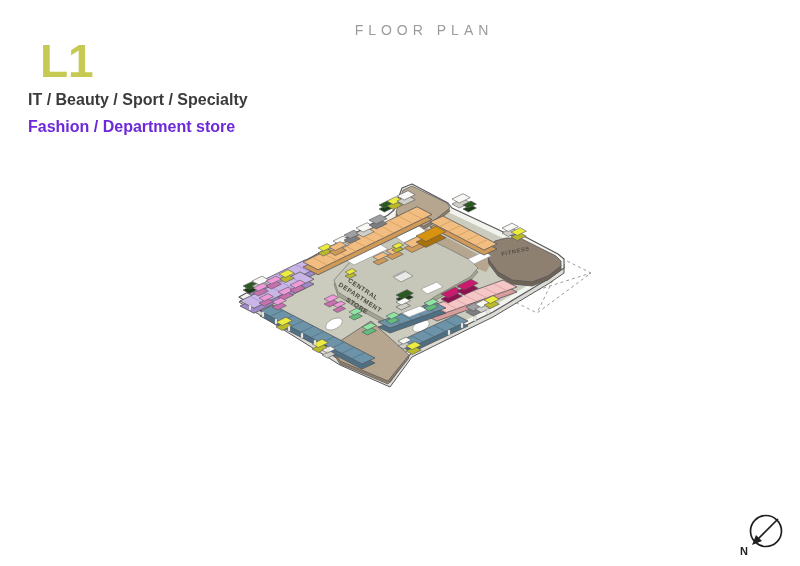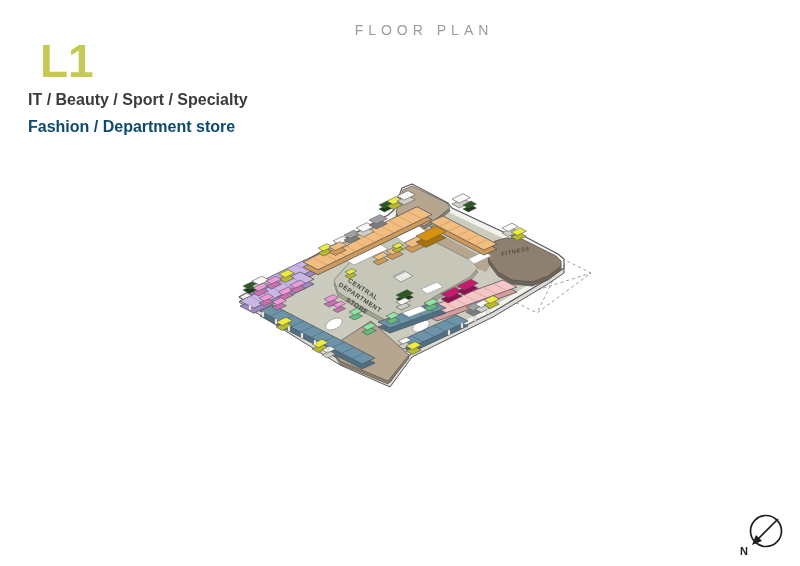--- a/index.html
+++ b/index.html
@@ -13,21 +13,21 @@
   svg{position:absolute;left:0;top:0;}
   text{font-family:"Liberation Sans",sans-serif;}
 </style>
 </head>
 <body>
 
 <div class="page">
   <div class="floor-title" style="color: rgb(155, 155, 155);">FLOOR PLAN</div>
   <div class="level" style="color: rgb(198, 202, 82); margin-left: 12px;">L1</div>
   <div class="cat1" style="color: rgb(59, 59, 59);">IT / Beauty / Sport / Specialty</div>
-  <div class="cat2" style="color: #0c4a6e;">Fashion / Department store</div>
+  <div class="cat2" style="color: #6d28d9;">Fashion / Department store</div>
 
   <svg width="800" height="566" viewBox="0 0 800 566">
     <g id="gen-layer">
         <polygon points="509,299 563,259 591,273 537,313" fill="none" stroke="#8f8f8f" stroke-width="0.9" stroke-dasharray="3 3" stroke-linejoin="round"></polygon>
         <line x1="509" y1="299" x2="591" y2="273" stroke="#8f8f8f" stroke-width="0.9" stroke-dasharray="3 3"></line>
         <line x1="563" y1="259" x2="537" y2="313" stroke="#8f8f8f" stroke-width="0.9" stroke-dasharray="3 3"></line>
         <polygon points="239,302 388,220 394,215 402,193 412,189 448,208 452,213 512,241 518,238 558,259 564,264 564,273 548,284 533,293 493,317 438,344 412,357 390,387 340,365" fill="#dcdcd4" stroke="#56565a" stroke-width="1" stroke-linejoin="round"></polygon>
         <polygon points="239,297 388,215 394,210 402,188 412,184 448,203 452,208 512,236 518,233 558,254 564,259 564,268 548,279 533,288 493,312 438,339 412,352 390,382 340,360" fill="#f3f3ee" stroke="#56565a" stroke-width="1.1" stroke-linejoin="round"></polygon>
         <polygon points="252,297 390,221 396,215 404,194 412,190 444,207 448,212 509,241 516,239 552,258 558,262 558,266 545,275 530,284 490,308 436,335 409,349 388,377 344,358 252,299" fill="#cbccbe" stroke-linejoin="round"></polygon>
         <polygon points="405,230 422,226 448,238 470,250 492,262 486,272 470,266 445,254 420,242 404,236" fill="#b7a68f" stroke-linejoin="round"></polygon>

